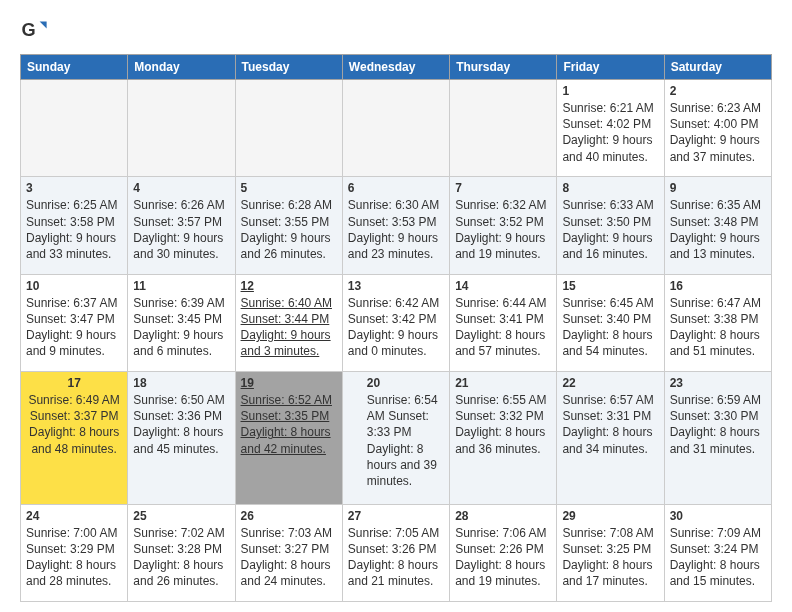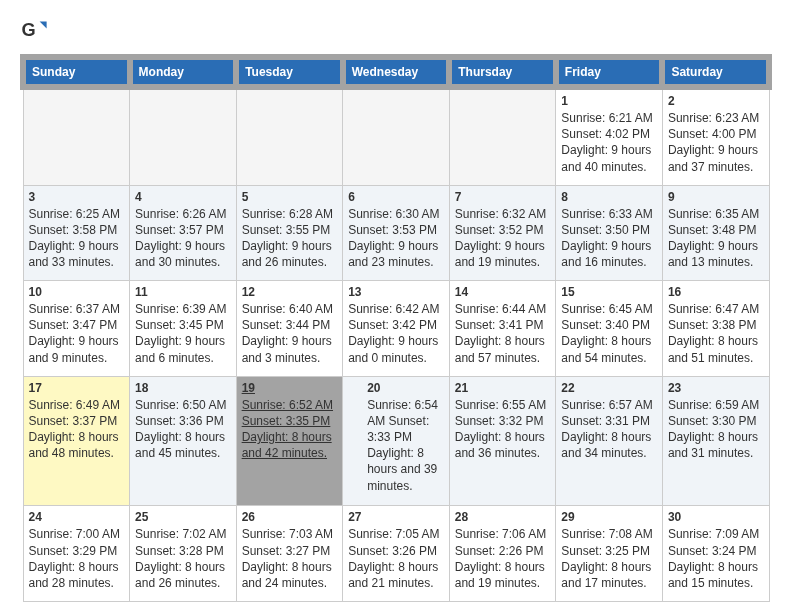--- a/index.html
+++ b/index.html
@@ -66,21 +66,21 @@
       flex: 1;
       table-layout: fixed;
     }
     .calendar th {
       background: #2a6db5;
       color: #fff;
       font-size: 12px;
       font-weight: bold;
       padding: 5px 6px;
       text-align: left;
-      border: 6px solid #a3a3a3;
+      border: 1px solid #a3a3a3;
     }
     .calendar td {
       vertical-align: top;
       padding: 4px 5px;
       border: 1px solid #ccc;
       font-size: 10px;
       color: #333;
       background: #fff;
       height: 78px;
     }
@@ -216,21 +216,21 @@
 Daylight: 9 hours
 and 9 minutes.</div>
           </td>
           <td style="background: rgb(255, 255, 255);">
             <span class="day-num">11</span>
             <div class="day-info">Sunrise: 6:39 AM
 Sunset: 3:45 PM
 Daylight: 9 hours
 and 6 minutes.</div>
           </td>
-          <td style="background: rgb(255, 255, 255);">
+          <td style="background: rgb(255, 255, 255); text-decoration: underline;">
             <span class="day-num">12</span>
             <div class="day-info">Sunrise: 6:40 AM
 Sunset: 3:44 PM
 Daylight: 9 hours
 and 3 minutes.</div>
           </td>
           <td style="background: rgb(255, 255, 255);">
             <span class="day-num">13</span>
             <div class="day-info">Sunrise: 6:42 AM
 Sunset: 3:42 PM
@@ -253,21 +253,21 @@
           </td>
           <td style="background: rgb(255, 255, 255);">
             <span class="day-num">16</span>
             <div class="day-info">Sunrise: 6:47 AM
 Sunset: 3:38 PM
 Daylight: 8 hours
 and 51 minutes.</div>
           </td>
         </tr>
         <tr>
-          <td style="background: #fef9c3;">
+          <td style="background: #fde047; text-align: center;">
             <span class="day-num">17</span>
             <div class="day-info">Sunrise: 6:49 AM
 Sunset: 3:37 PM
 Daylight: 8 hours
 and 48 minutes.</div>
           </td>
           <td style="background: rgb(240, 244, 248);">
             <span class="day-num">18</span>
             <div class="day-info">Sunrise: 6:50 AM
 Sunset: 3:36 PM

